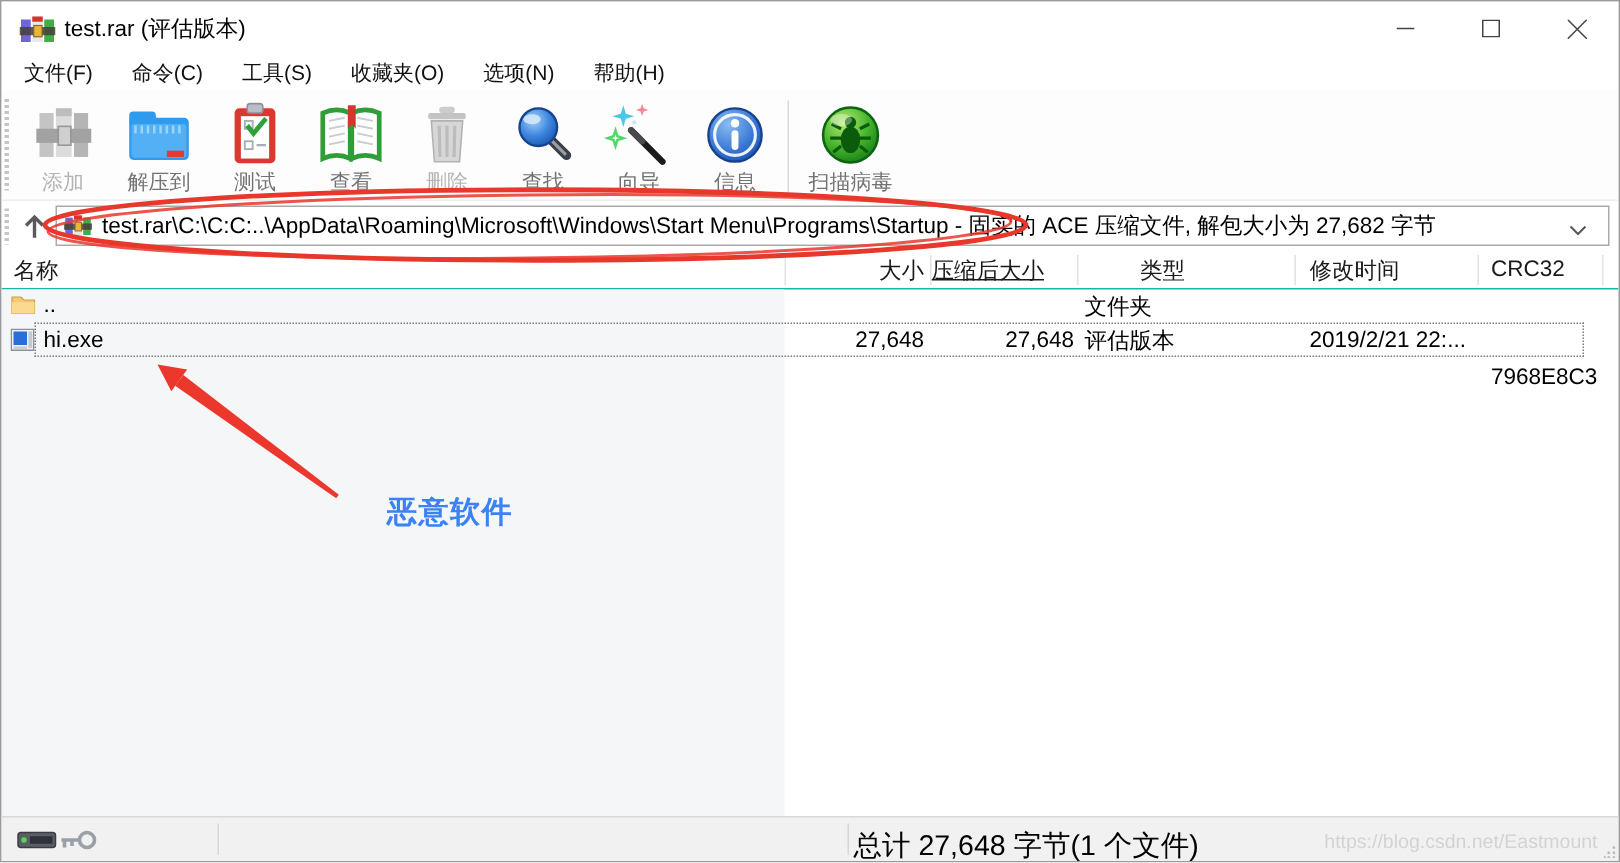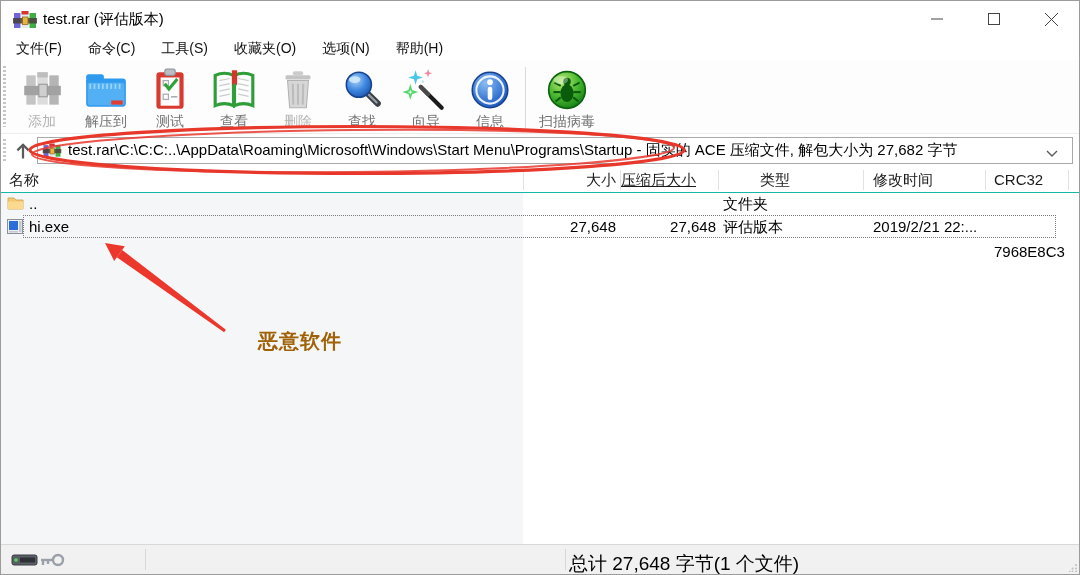--- a/index.html
+++ b/index.html
@@ -67,21 +67,21 @@
   .sb-drive { position:absolute; left:10px; top:7px; width:27px; height:16px; }
   .sb-key   { position:absolute; left:38px; top:6px; width:26px; height:18px; }
   .sb-sep   { position:absolute; top:4px; bottom:4px; width:1px; background:#d7d7d7; }
   .sb-total { position:absolute; left:568px; top:6px; font-size:19px; color:#000; white-space:nowrap; }
   .sb-mark  { position:absolute; right:14px; top:8px; font-size:13px; color:#d3d3d3; white-space:nowrap; }
   .sb-grip  { position:absolute; right:2px; bottom:2px; width:8px; height:8px; }
 
   
   .anno-svg { position:absolute; inset:0; width:1080px; height:575px; pointer-events:none; z-index:60; }
   .anno-label { position:absolute; left:257px; top:327px; font-size:20px; font-weight:bold;
-                color:#a16207; letter-spacing:1px; z-index:61; white-space:nowrap; }
+                color:#3b82f6; letter-spacing:1px; z-index:61; white-space:nowrap; }
 </style>
 </head>
 <body>
 
 <div class="window">
 
   <div class="titlebar">
     <svg class="app-icon" viewBox="0 0 24 22">
       <rect x="1" y="4" width="6.5" height="15" fill="#6f66d6"></rect>
       <rect x="8.5" y="2" width="7" height="17" fill="#e6e8ec"></rect>
@@ -345,20 +345,21 @@
     </svg>
     <svg class="sb-key" viewBox="0 0 26 18">
       <circle cx="19" cy="9" r="5" fill="none" stroke="#9aa0a8" stroke-width="2.4"></circle>
       <line x1="2" y1="9" x2="14" y2="9" stroke="#9aa0a8" stroke-width="2.4"></line>
       <line x1="4" y1="9" x2="4" y2="14" stroke="#9aa0a8" stroke-width="2.4"></line>
       <line x1="9" y1="9" x2="9" y2="13" stroke="#9aa0a8" stroke-width="2.4"></line>
     </svg>
     <div class="sb-sep" style="left:144px;"></div>
     <div class="sb-sep" style="left:564px;"></div>
     <span class="sb-total">总计 27,648 字节(1 个文件)</span>
+    <span class="sb-mark">https://blog.csdn.net/Eastmount</span>
     <svg class="sb-grip" viewBox="0 0 8 8">
       <circle cx="7" cy="1" r="1" fill="#bdbdbd"></circle>
         <circle cx="7" cy="4.5" r="1" fill="#bdbdbd"></circle>
       <circle cx="3.5" cy="4.5" r="1" fill="#bdbdbd"></circle>
         <circle cx="7" cy="7.5" r="0.9" fill="#bdbdbd"></circle>
       <circle cx="3.5" cy="7.5" r="0.9" fill="#bdbdbd"></circle>
         <circle cx="0.8" cy="7.5" r="0.8" fill="#bdbdbd"></circle>
     </svg>
   </div>
 

